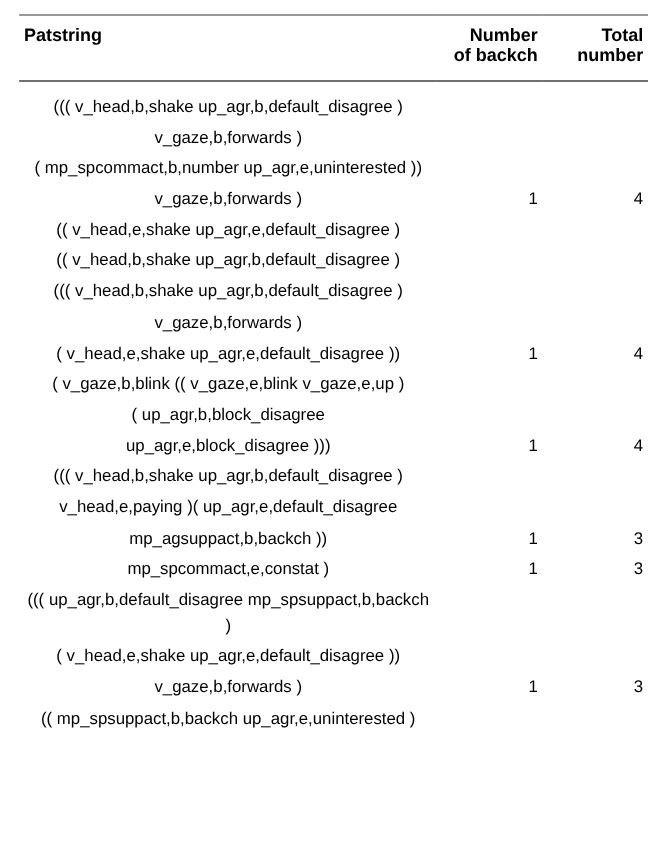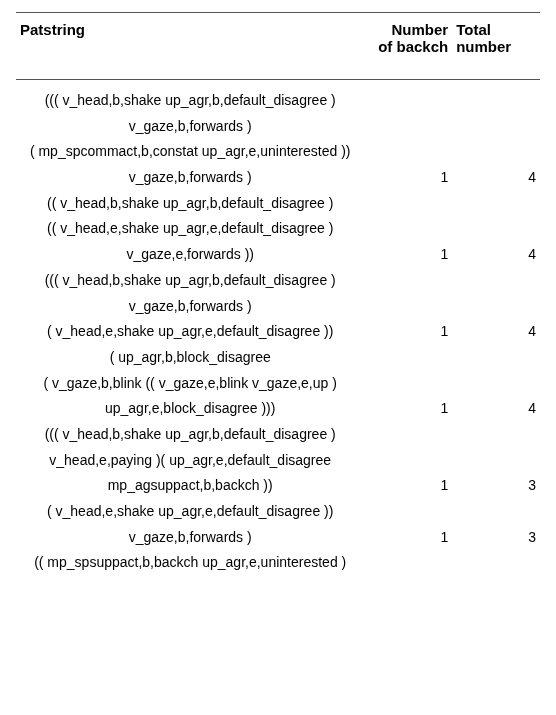--- a/index.html
+++ b/index.html
@@ -17,26 +17,26 @@
   }
   table {
     border-collapse: collapse;
     width: 100%;
     table-layout: fixed;
   }
   thead th {
     text-align: left;
     font-weight: bold;
     font-size: 15px;
-    padding: 8px 4px 24px 4px;
+    padding: 8px 4px 12px 4px;
     vertical-align: top;
   }
   thead th:nth-child(1) { width: 68%; }
   thead th:nth-child(2) { width: 16%; text-align: right; }
-  thead th:nth-child(3) { width: 16%; }
+  thead th:nth-child(3) { width: 16%; text-align: right; }
   .rule-top td, .rule-top th {
     border-top: 1px solid #555;
   }
   .rule-bot td, .rule-bot th {
     border-bottom: 1px solid #555;
   }
   tbody td {
     font-size: 14px;
     line-height: 1.55;
     padding: 2px 4px;
@@ -68,66 +68,61 @@
           <td>((( v_head,b,shake up_agr,b,default_disagree )</td>
           <td></td>
           <td></td>
         </tr>
         <tr>
           <td>v_gaze,b,forwards )</td>
           <td></td>
           <td></td>
         </tr>
         <tr>
-          <td>( mp_spcommact,b,constat up_agr,e,uninterested ))</td>
+          <td>( mp_spcommact,b,number up_agr,e,uninterested ))</td>
           <td></td>
           <td></td>
         </tr>
         <tr>
           <td>v_gaze,b,forwards )</td>
           <td>1</td>
           <td>4</td>
         </tr>
         <tr>
-          <td>(( v_head,b,shake up_agr,b,default_disagree )</td>
-          <td></td>
-          <td></td>
-        </tr>
-        <tr>
           <td>(( v_head,e,shake up_agr,e,default_disagree )</td>
           <td></td>
           <td></td>
         </tr>
         <tr>
-          <td>v_gaze,e,forwards ))</td>
-          <td>1</td>
-          <td>4</td>
+          <td>(( v_head,b,shake up_agr,b,default_disagree )</td>
+          <td></td>
+          <td></td>
         </tr>
         <tr>
           <td>((( v_head,b,shake up_agr,b,default_disagree )</td>
           <td></td>
           <td></td>
         </tr>
         <tr>
           <td>v_gaze,b,forwards )</td>
           <td></td>
           <td></td>
         </tr>
         <tr>
           <td>( v_head,e,shake up_agr,e,default_disagree ))</td>
           <td>1</td>
           <td>4</td>
         </tr>
         <tr>
-          <td>( up_agr,b,block_disagree</td>
+          <td>( v_gaze,b,blink (( v_gaze,e,blink v_gaze,e,up )</td>
           <td></td>
           <td></td>
         </tr>
         <tr>
-          <td>( v_gaze,b,blink (( v_gaze,e,blink v_gaze,e,up )</td>
+          <td>( up_agr,b,block_disagree</td>
           <td></td>
           <td></td>
         </tr>
         <tr>
           <td>up_agr,e,block_disagree )))</td>
           <td>1</td>
           <td>4</td>
         </tr>
         <tr>
           <td>((( v_head,b,shake up_agr,b,default_disagree )</td>
@@ -138,20 +133,30 @@
           <td>v_head,e,paying )( up_agr,e,default_disagree</td>
           <td></td>
           <td></td>
         </tr>
         <tr>
           <td>mp_agsuppact,b,backch ))</td>
           <td>1</td>
           <td>3</td>
         </tr>
         <tr>
+          <td>mp_spcommact,e,constat )</td>
+          <td>1</td>
+          <td>3</td>
+        </tr>
+        <tr>
+          <td>((( up_agr,b,default_disagree mp_spsuppact,b,backch )</td>
+          <td></td>
+          <td></td>
+        </tr>
+        <tr>
           <td>( v_head,e,shake up_agr,e,default_disagree ))</td>
           <td></td>
           <td></td>
         </tr>
         <tr>
           <td>v_gaze,b,forwards )</td>
           <td>1</td>
           <td>3</td>
         </tr>
         <tr>

